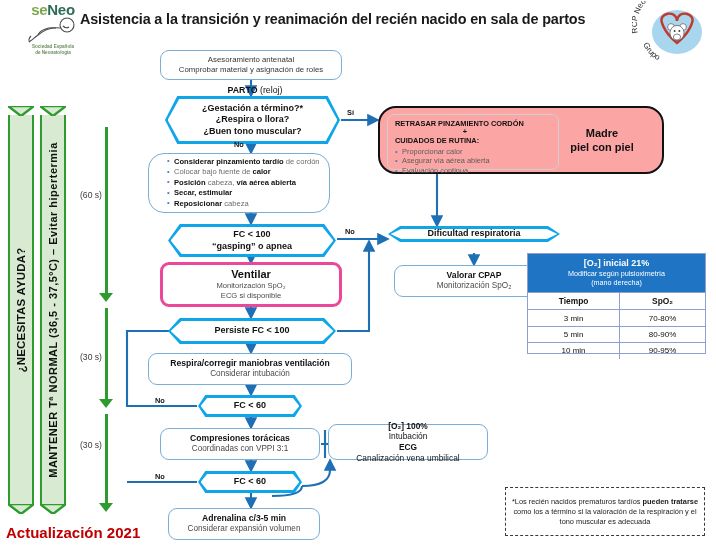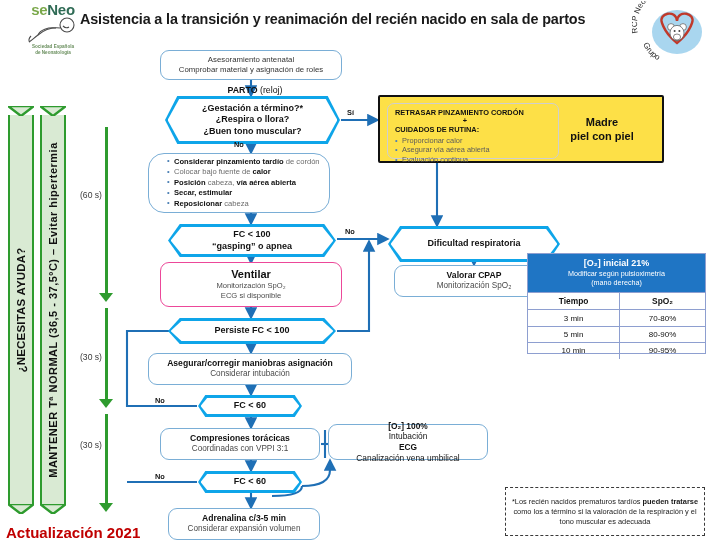--- a/index.html
+++ b/index.html
@@ -92,21 +92,21 @@
   #box-acciones{left:148px;top:153px;width:182px;height:60px;
     align-items:flex-start;justify-content:center;padding:4px 0 4px 9px;border-radius:16px;}
   #box-acciones ul{margin:0;padding:0 0 0 9px;list-style:none;width:100%;}
   #box-acciones li{font-size:7.6px;line-height:10.4px;text-align:left;color:#6b6b6b;position:relative;padding-left:7px;}
   #box-acciones li:before{content:"•";position:absolute;left:0;top:-.5px;color:#4a7fb5;}
   #box-acciones li b{color:#111;font-weight:bold;}
 
   #hex-fc100{left:168px;top:224px;width:168px;height:33px;}
 
   #box-ventilar{left:160px;top:262px;width:182px;height:45px;
-    border:1px solid #ec4899;border-radius:9px;}
+    border:3px solid #ec4899;border-radius:9px;}
   #box-ventilar .title{font-size:11px;font-weight:bold;color:#111;line-height:13px;}
   #box-ventilar .sub{font-size:7.6px;color:#4a4a4a;line-height:9.6px;}
 
   #hex-persiste{left:168px;top:318px;width:168px;height:26px;}
 
   #box-asegurar{left:148px;top:353px;width:204px;height:32px;}
   #box-asegurar .a{font-size:8.6px;font-weight:bold;color:#111;line-height:11px;}
   #box-asegurar .b{font-size:8.2px;color:#4a4a4a;line-height:10.4px;}
 
   #hex-fc60a{left:198px;top:395px;width:104px;height:22px;}
@@ -116,39 +116,39 @@
   #box-compresiones .b{font-size:8.2px;color:#4a4a4a;line-height:10.4px;}
 
   #hex-fc60b{left:198px;top:471px;width:104px;height:22px;}
 
   #box-adrenalina{left:168px;top:508px;width:152px;height:32px;}
   #box-adrenalina .a{font-size:8.6px;font-weight:bold;color:#111;line-height:11px;}
   #box-adrenalina .b{font-size:8.2px;color:#4a4a4a;line-height:10.4px;}
 
   
   #box-madre{
-    left:378px;top:95px;width:286px;height:68px;
-    border:2.4px solid #111;border-radius:2px;background:#fde047;
+    left:378px;top:106px;width:286px;height:68px;
+    border:2.4px solid #111;border-radius:18px;background:#fca5a5;
   }
   #box-madre .inner-card{
     position:absolute;left:7px;top:6px;width:172px;height:56px;
     border:1.2px solid #cfcfcf;border-radius:7px;
     padding:4px 0 0 7px;box-sizing:border-box;text-align:left;
   }
   #box-madre .hdr{font-size:7.4px;font-weight:bold;color:#111;line-height:9.4px;}
   #box-madre .plus{font-size:7.4px;font-weight:bold;color:#111;text-align:center;width:140px;line-height:8px;}
   #box-madre li{font-size:7.4px;color:#5b5b5b;line-height:9.6px;list-style:none;position:relative;padding-left:7px;}
   #box-madre li:before{content:"•";position:absolute;left:0;color:#4a7fb5;}
   #box-madre ul{margin:1px 0 0 0;padding:0;}
   #box-madre .madre{
     position:absolute;right:12px;top:18px;width:96px;text-align:center;
     font-size:11px;font-weight:bold;color:#111;line-height:14px;
   }
 
-  #hex-dificultad{left:388px;top:226px;width:172px;height:36px;}
+  #hex-dificultad{left:388px;top:226px;width:172px;height:16px;}
 
   #box-cpap{left:394px;top:265px;width:160px;height:32px;}
   #box-cpap .a{font-size:8.6px;font-weight:bold;color:#111;line-height:11px;}
   #box-cpap .b{font-size:8.2px;color:#4a4a4a;line-height:10.4px;}
 
   #box-o2100{left:328px;top:424px;width:160px;height:36px;}
   #box-o2100 .row{font-size:8.4px;line-height:10.6px;color:#111;}
   #box-o2100 .row.b{font-weight:bold;}
   #box-o2100 .row.n{font-weight:normal;}
 
@@ -362,21 +362,21 @@
     <div class="sub">ECG si disponible</div>
   </div>
 
   <div class="abs hex hex-outer" id="hex-persiste">
     <div class="hex-inner">
       <div class="t">Persiste FC &lt; 100</div>
     </div>
   </div>
 
   <div class="abs rbox" id="box-asegurar">
-    <div class="a">Asegurar/corregir maniobras asignación</div>
+    <div class="a">Respira/corregir maniobras ventilación</div>
     <div class="b">Considerar intubación</div>
   </div>
 
   <div class="abs hex hex-outer" id="hex-fc60a">
     <div class="hex-inner">
       <div class="t">FC &lt; 60</div>
     </div>
   </div>
 
   <div class="abs edge-label" style="left:155px;top:396px;">No</div>

